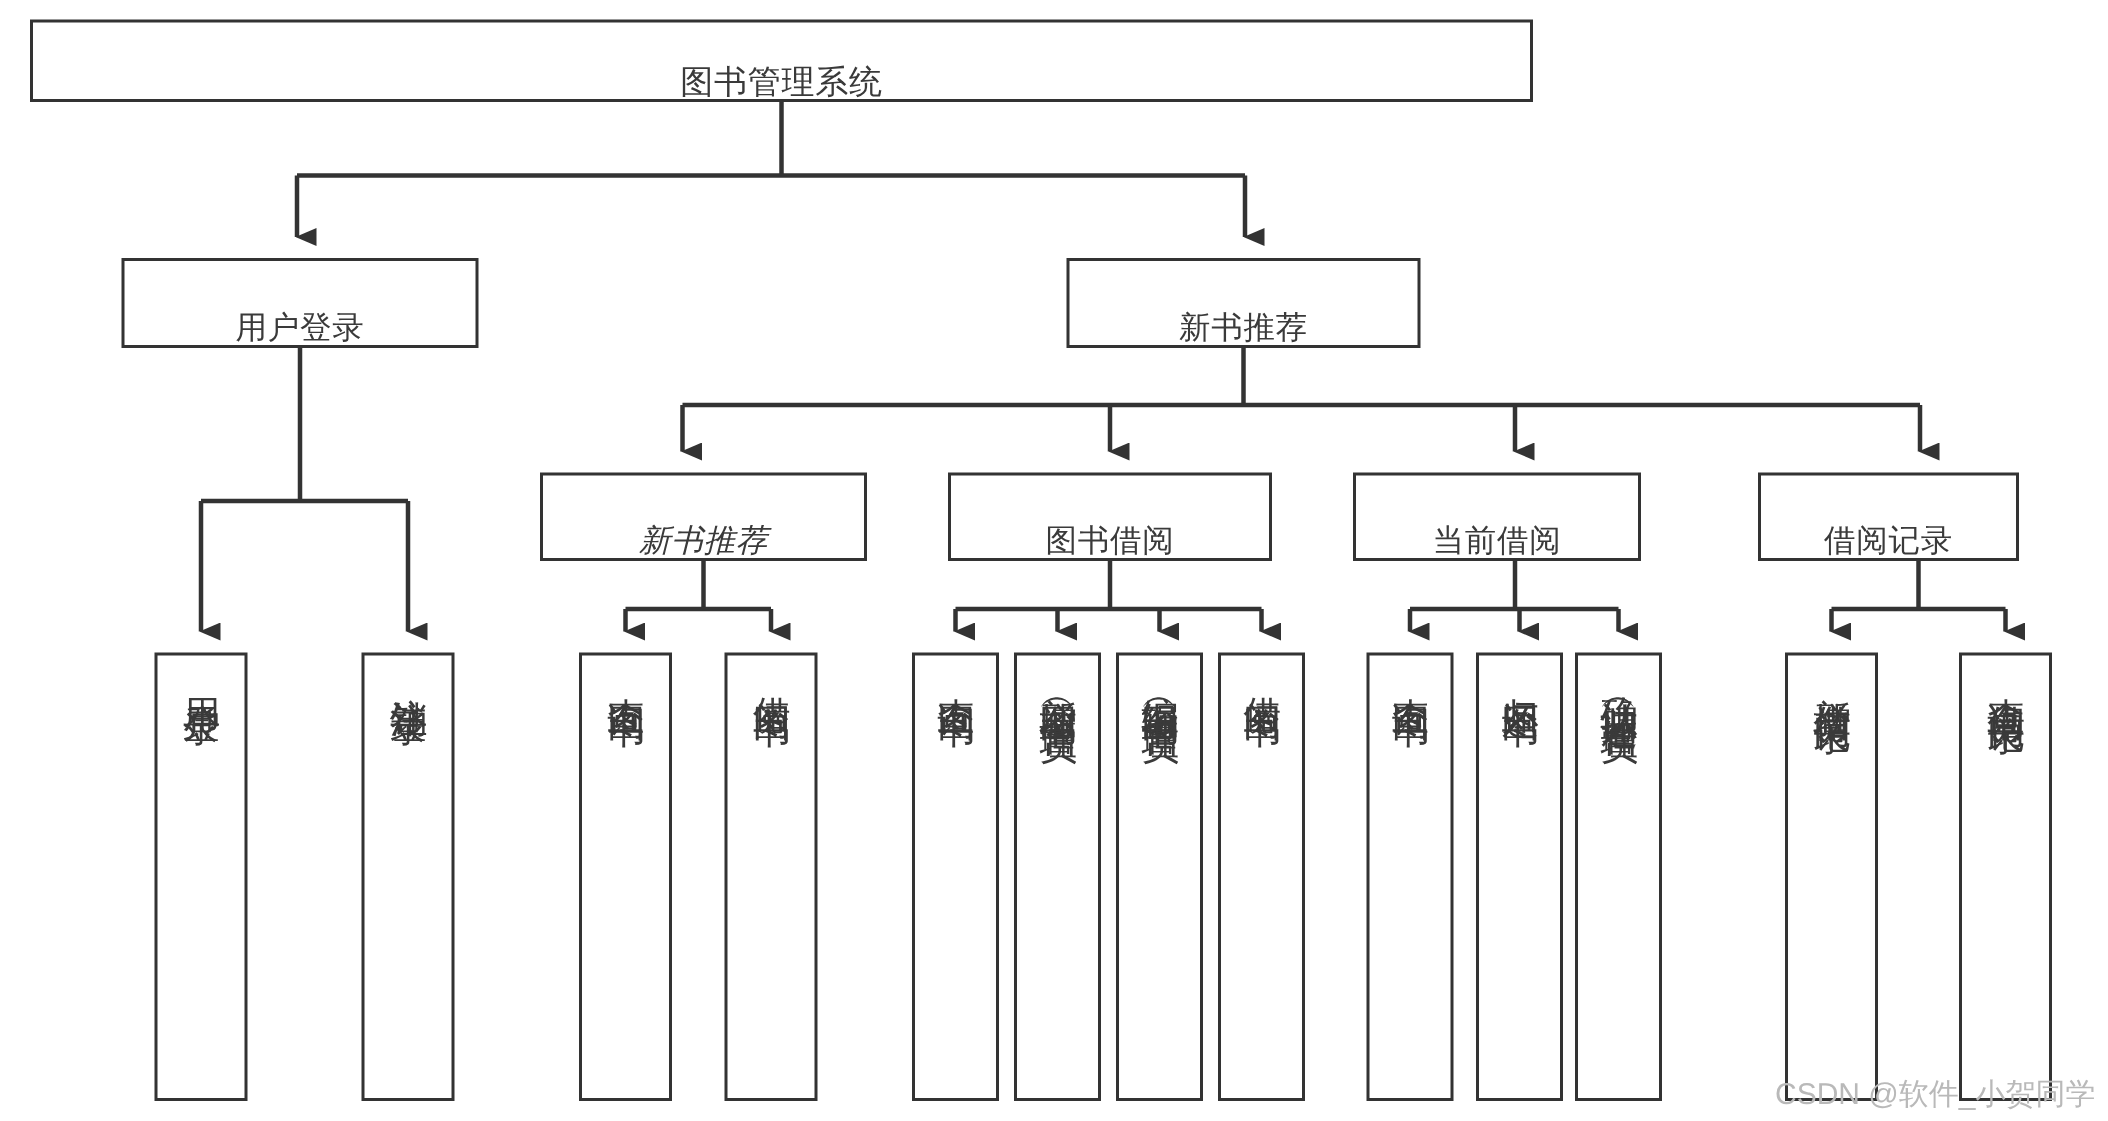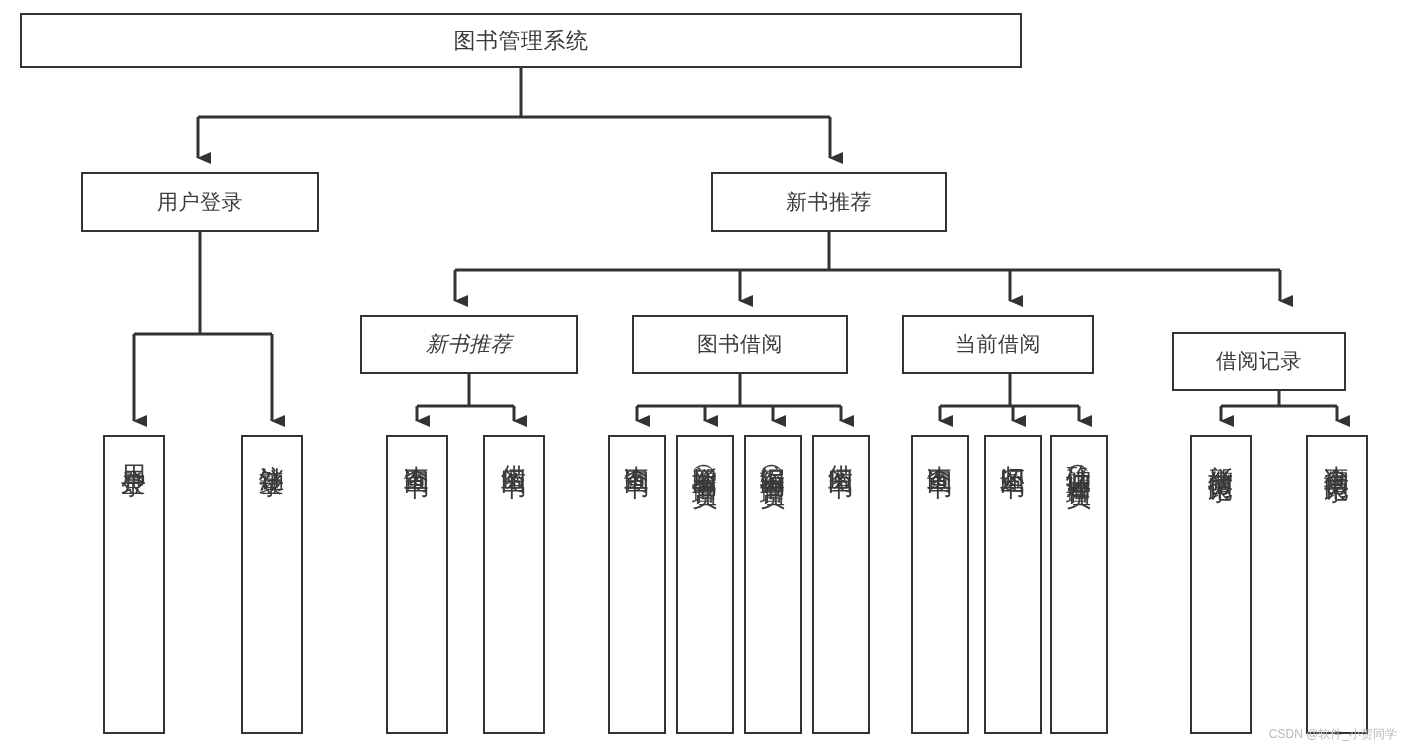--- a/index.html
+++ b/index.html
@@ -22,21 +22,21 @@
     width:1405px;
     height:747px;
   }
   
   .node{
     position:absolute;
     box-sizing:border-box;
     background:#ffffff;
     border:2.5px solid #333333;
     display:flex;
-    align-items:center;
+    align-items:flex-end;
     justify-content:center;
     text-align:center;
     color:#3a3a3a;
     z-index:2;
   }
   .node .label{
     display:block;
     line-height:1.05;
     letter-spacing:0.5px;
   }
@@ -55,21 +55,21 @@
     font-size:25px;
     line-height:1.12;
     letter-spacing:3px;
     white-space:nowrap;
   }
   
   #watermark{
     position:absolute;
     right:8px;
     bottom:4px;
-    font-size:12px;
+    font-size:20px;
     color:#b9b9b9;
     z-index:5;
     white-space:nowrap;
     pointer-events:none;
   }
 </style>
 </head>
 <body>
 
 <div id="canvas">
@@ -136,21 +136,21 @@
       </div>
       <div class="node mid" style="left: 360px; top: 315px; width: 218px; height: 59px; font-style: italic;">
         <span class="label">新书推荐</span>
       </div>
       <div class="node mid" style="left: 632px; top: 315px; width: 216px; height: 59px;">
         <span class="label">图书借阅</span>
       </div>
       <div class="node mid" style="left: 902px; top: 315px; width: 192px; height: 59px;">
         <span class="label">当前借阅</span>
       </div>
-      <div class="node mid" style="left: 1172px; top: 332px; width: 174px; height: 59px;">
+      <div class="node mid" style="left: 1172px; top: 315px; width: 174px; height: 59px;">
         <span class="label">借阅记录</span>
       </div>
       <div class="node leaf" style="left: 103px; top: 435px; width: 62px; height: 299px;">
         <span class="label">用户登录</span>
       </div>
       <div class="node leaf" style="left: 241px; top: 435px; width: 62px; height: 299px;">
         <span class="label">注销登录</span>
       </div>
       <div class="node leaf" style="left: 386px; top: 435px; width: 62px; height: 299px;">
         <span class="label">查询图书</span>

